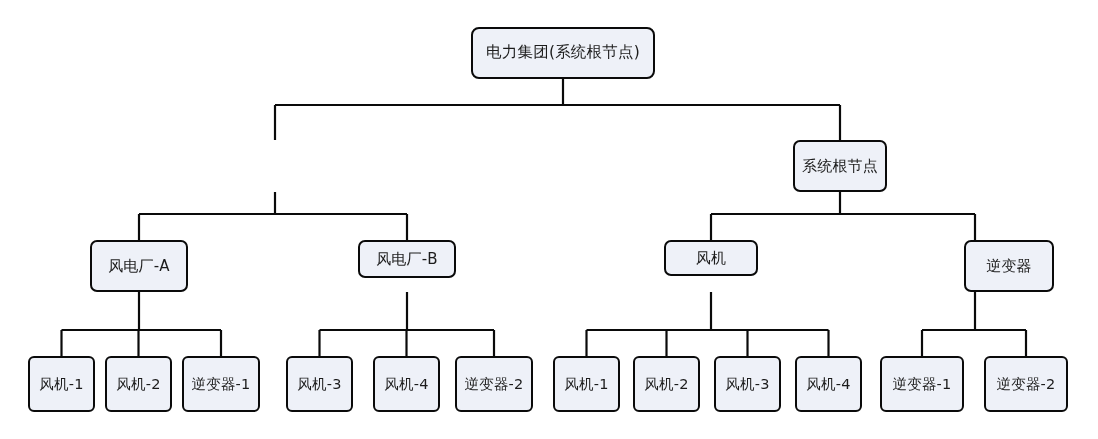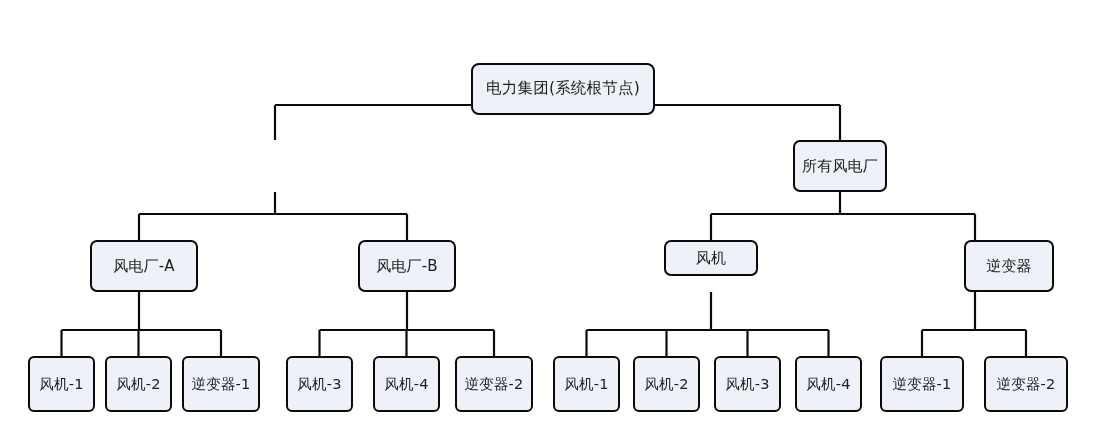--- a/index.html
+++ b/index.html
@@ -84,30 +84,30 @@
       <line x1="586.5" y1="330" x2="828.5" y2="330" stroke="#0a0a0a" stroke-width="2.2" stroke-linecap="butt"></line>
       <line x1="586.5" y1="330" x2="586.5" y2="356" stroke="#0a0a0a" stroke-width="2.2" stroke-linecap="butt"></line>
       <line x1="666.5" y1="330" x2="666.5" y2="356" stroke="#0a0a0a" stroke-width="2.2" stroke-linecap="butt"></line>
       <line x1="747.5" y1="330" x2="747.5" y2="356" stroke="#0a0a0a" stroke-width="2.2" stroke-linecap="butt"></line>
       <line x1="828.5" y1="330" x2="828.5" y2="356" stroke="#0a0a0a" stroke-width="2.2" stroke-linecap="butt"></line>
       <line x1="975" y1="292" x2="975" y2="330" stroke="#0a0a0a" stroke-width="2.2" stroke-linecap="butt"></line>
       <line x1="922" y1="330" x2="1026" y2="330" stroke="#0a0a0a" stroke-width="2.2" stroke-linecap="butt"></line>
       <line x1="922" y1="330" x2="922" y2="356" stroke="#0a0a0a" stroke-width="2.2" stroke-linecap="butt"></line>
       <line x1="1026" y1="330" x2="1026" y2="356" stroke="#0a0a0a" stroke-width="2.2" stroke-linecap="butt"></line>
     </svg>
-<div class="node root" style="left: 471px; top: 27px; width: 184px; height: 52px; margin-top: 36px;">
+<div class="node root" style="left: 471px; top: 27px; width: 184px; height: 52px;">
       <span class="node-label">电力集团(系统根节点)</span>
     </div>
     <div class="node level2" style="left: 793px; top: 140px; width: 94px; height: 52px;">
-      <span class="node-label">所有风电厂</span>
+      <span class="node-label">系统根节点</span>
     </div>
-    <div class="node level3" style="left: 90px; top: 240px; width: 108px; height: 52px;">
+    <div class="node level3" style="left: 90px; top: 240px; width: 98px; height: 52px;">
       <span class="node-label">风电厂-A</span>
     </div>
-    <div class="node level3" style="left: 358px; top: 240px; width: 98px; height: 52px;">
+    <div class="node level3" style="left: 358px; top: 240px; width: 98px; height: 38px;">
       <span class="node-label">风电厂-B</span>
     </div>
     <div class="node level3" style="left: 664px; top: 240px; width: 94px; height: 36px;">
       <span class="node-label">风机</span>
     </div>
     <div class="node level3" style="left: 964px; top: 240px; width: 90px; height: 52px;">
       <span class="node-label">逆变器</span>
     </div>
     <div class="node leaf" style="left: 28px; top: 356px; width: 67px; height: 56px;">
       <span class="node-label">风机-1</span>

